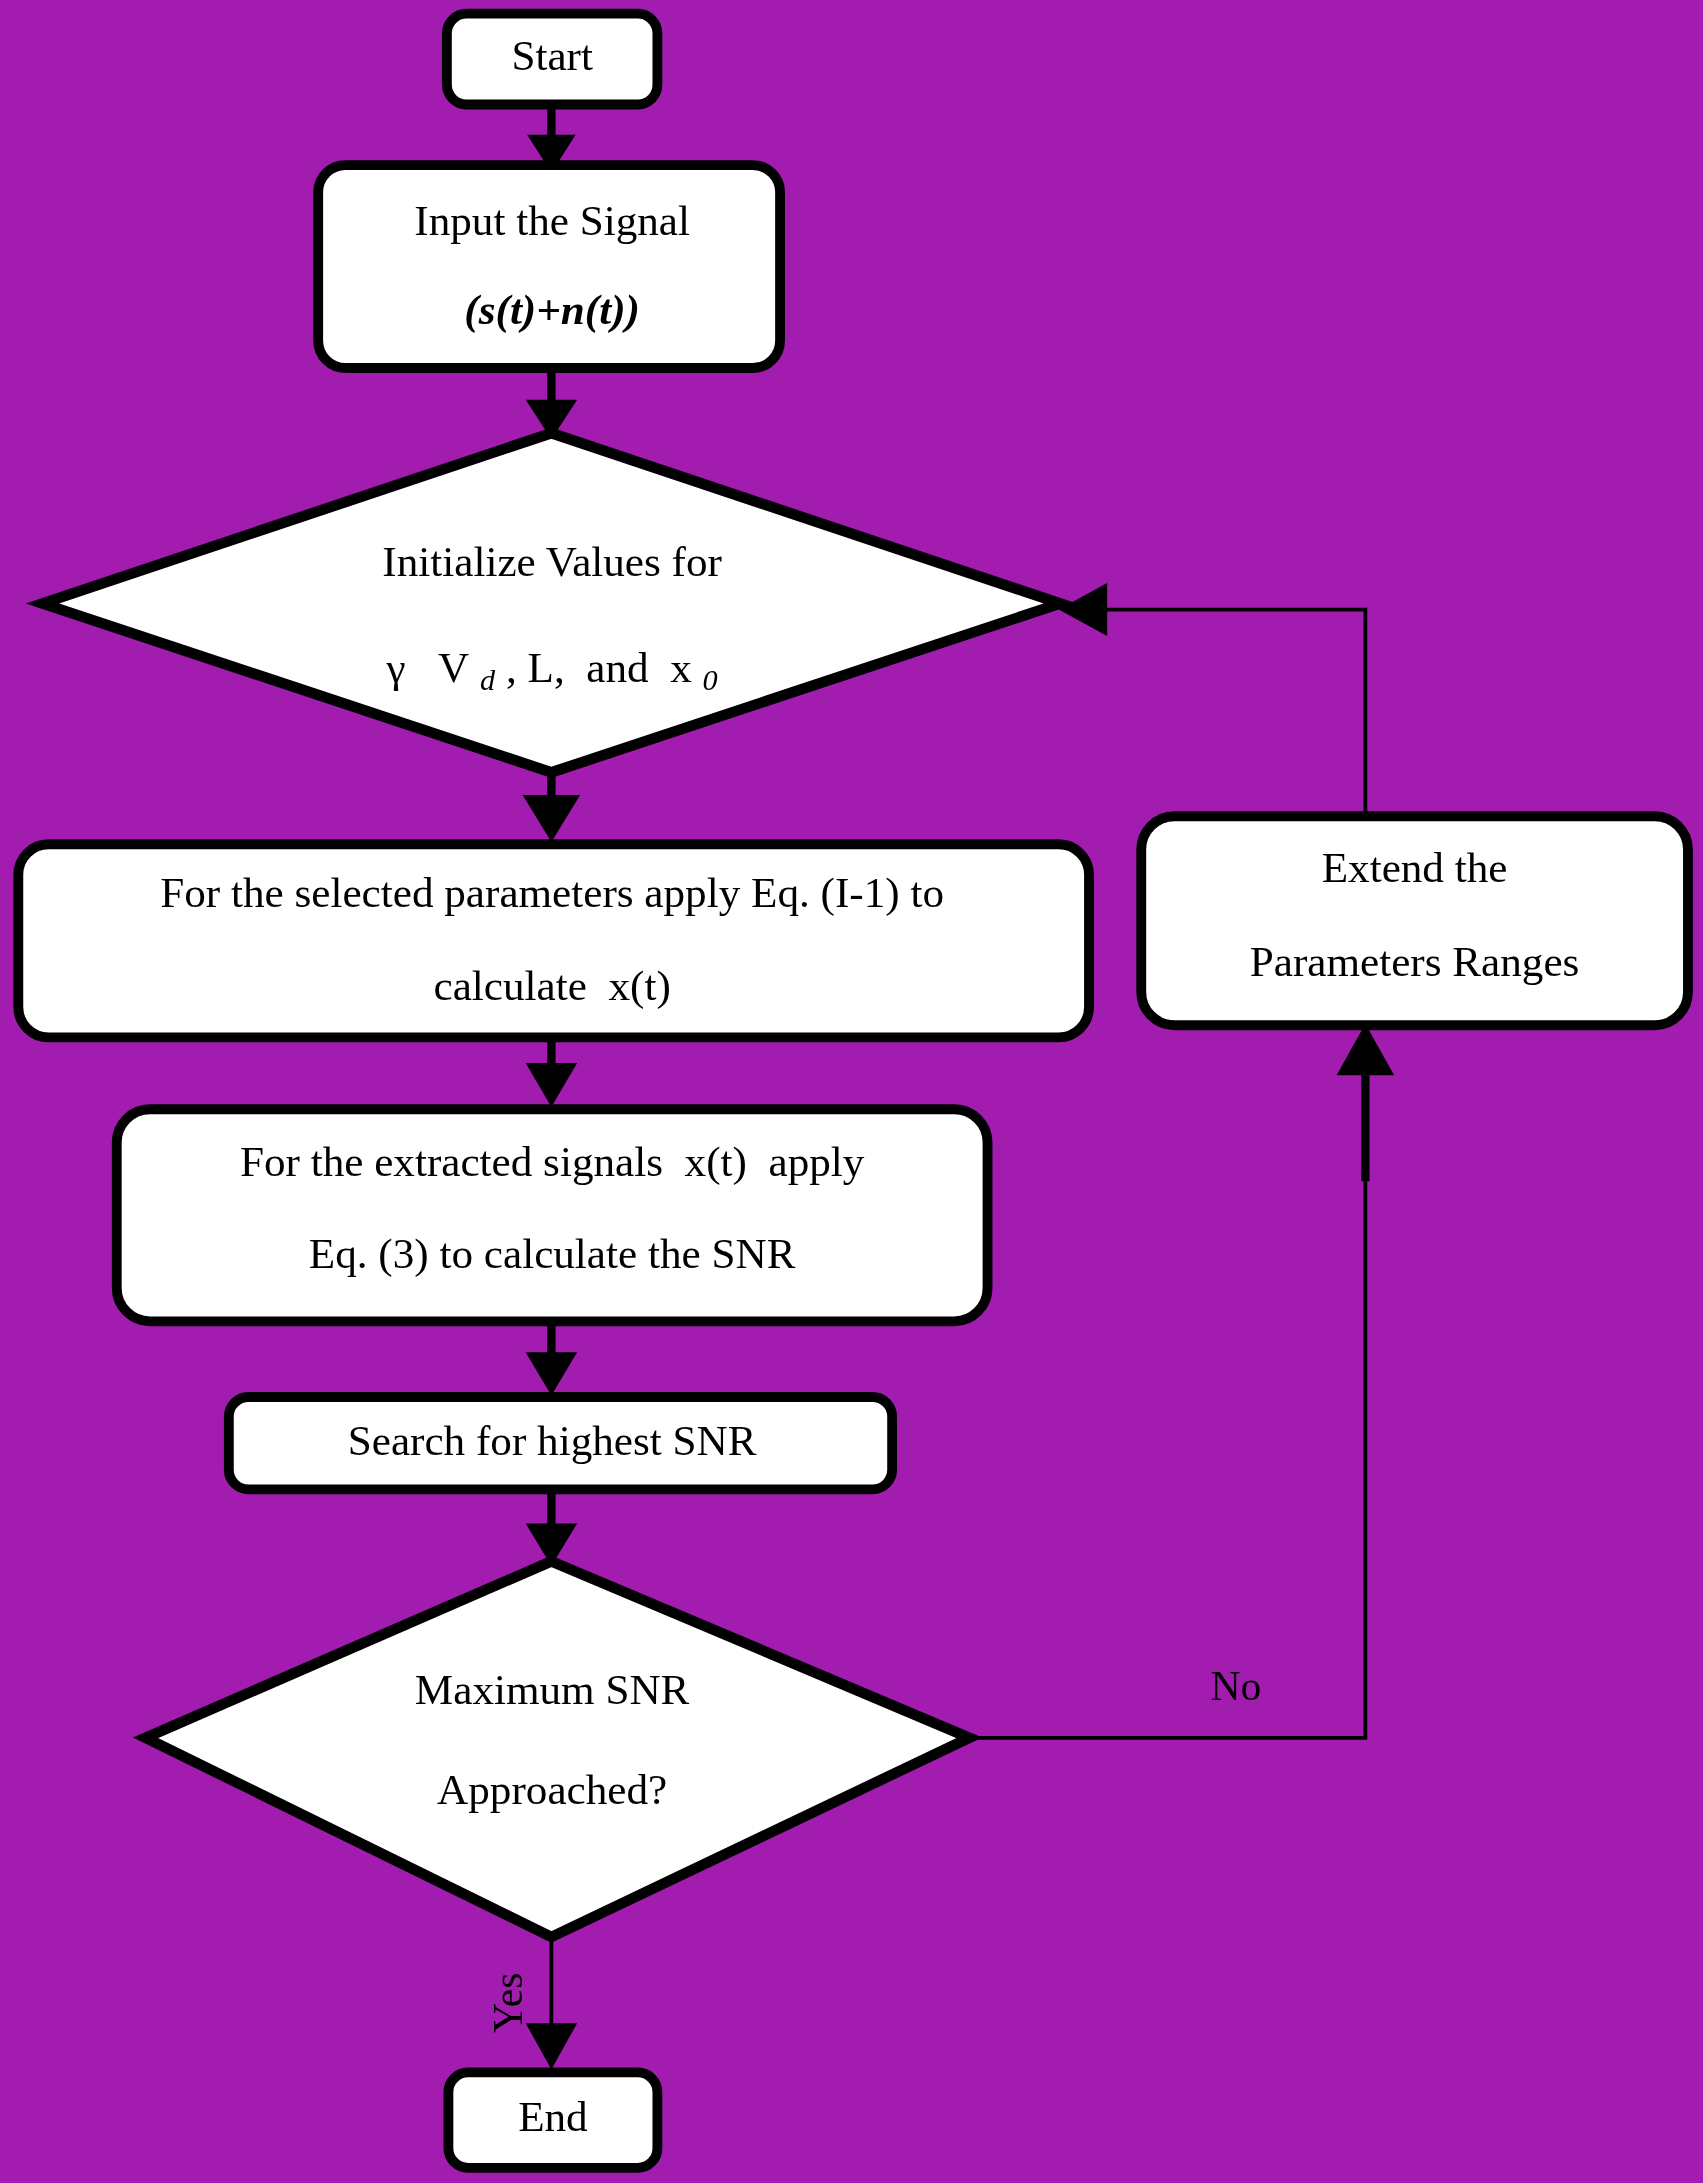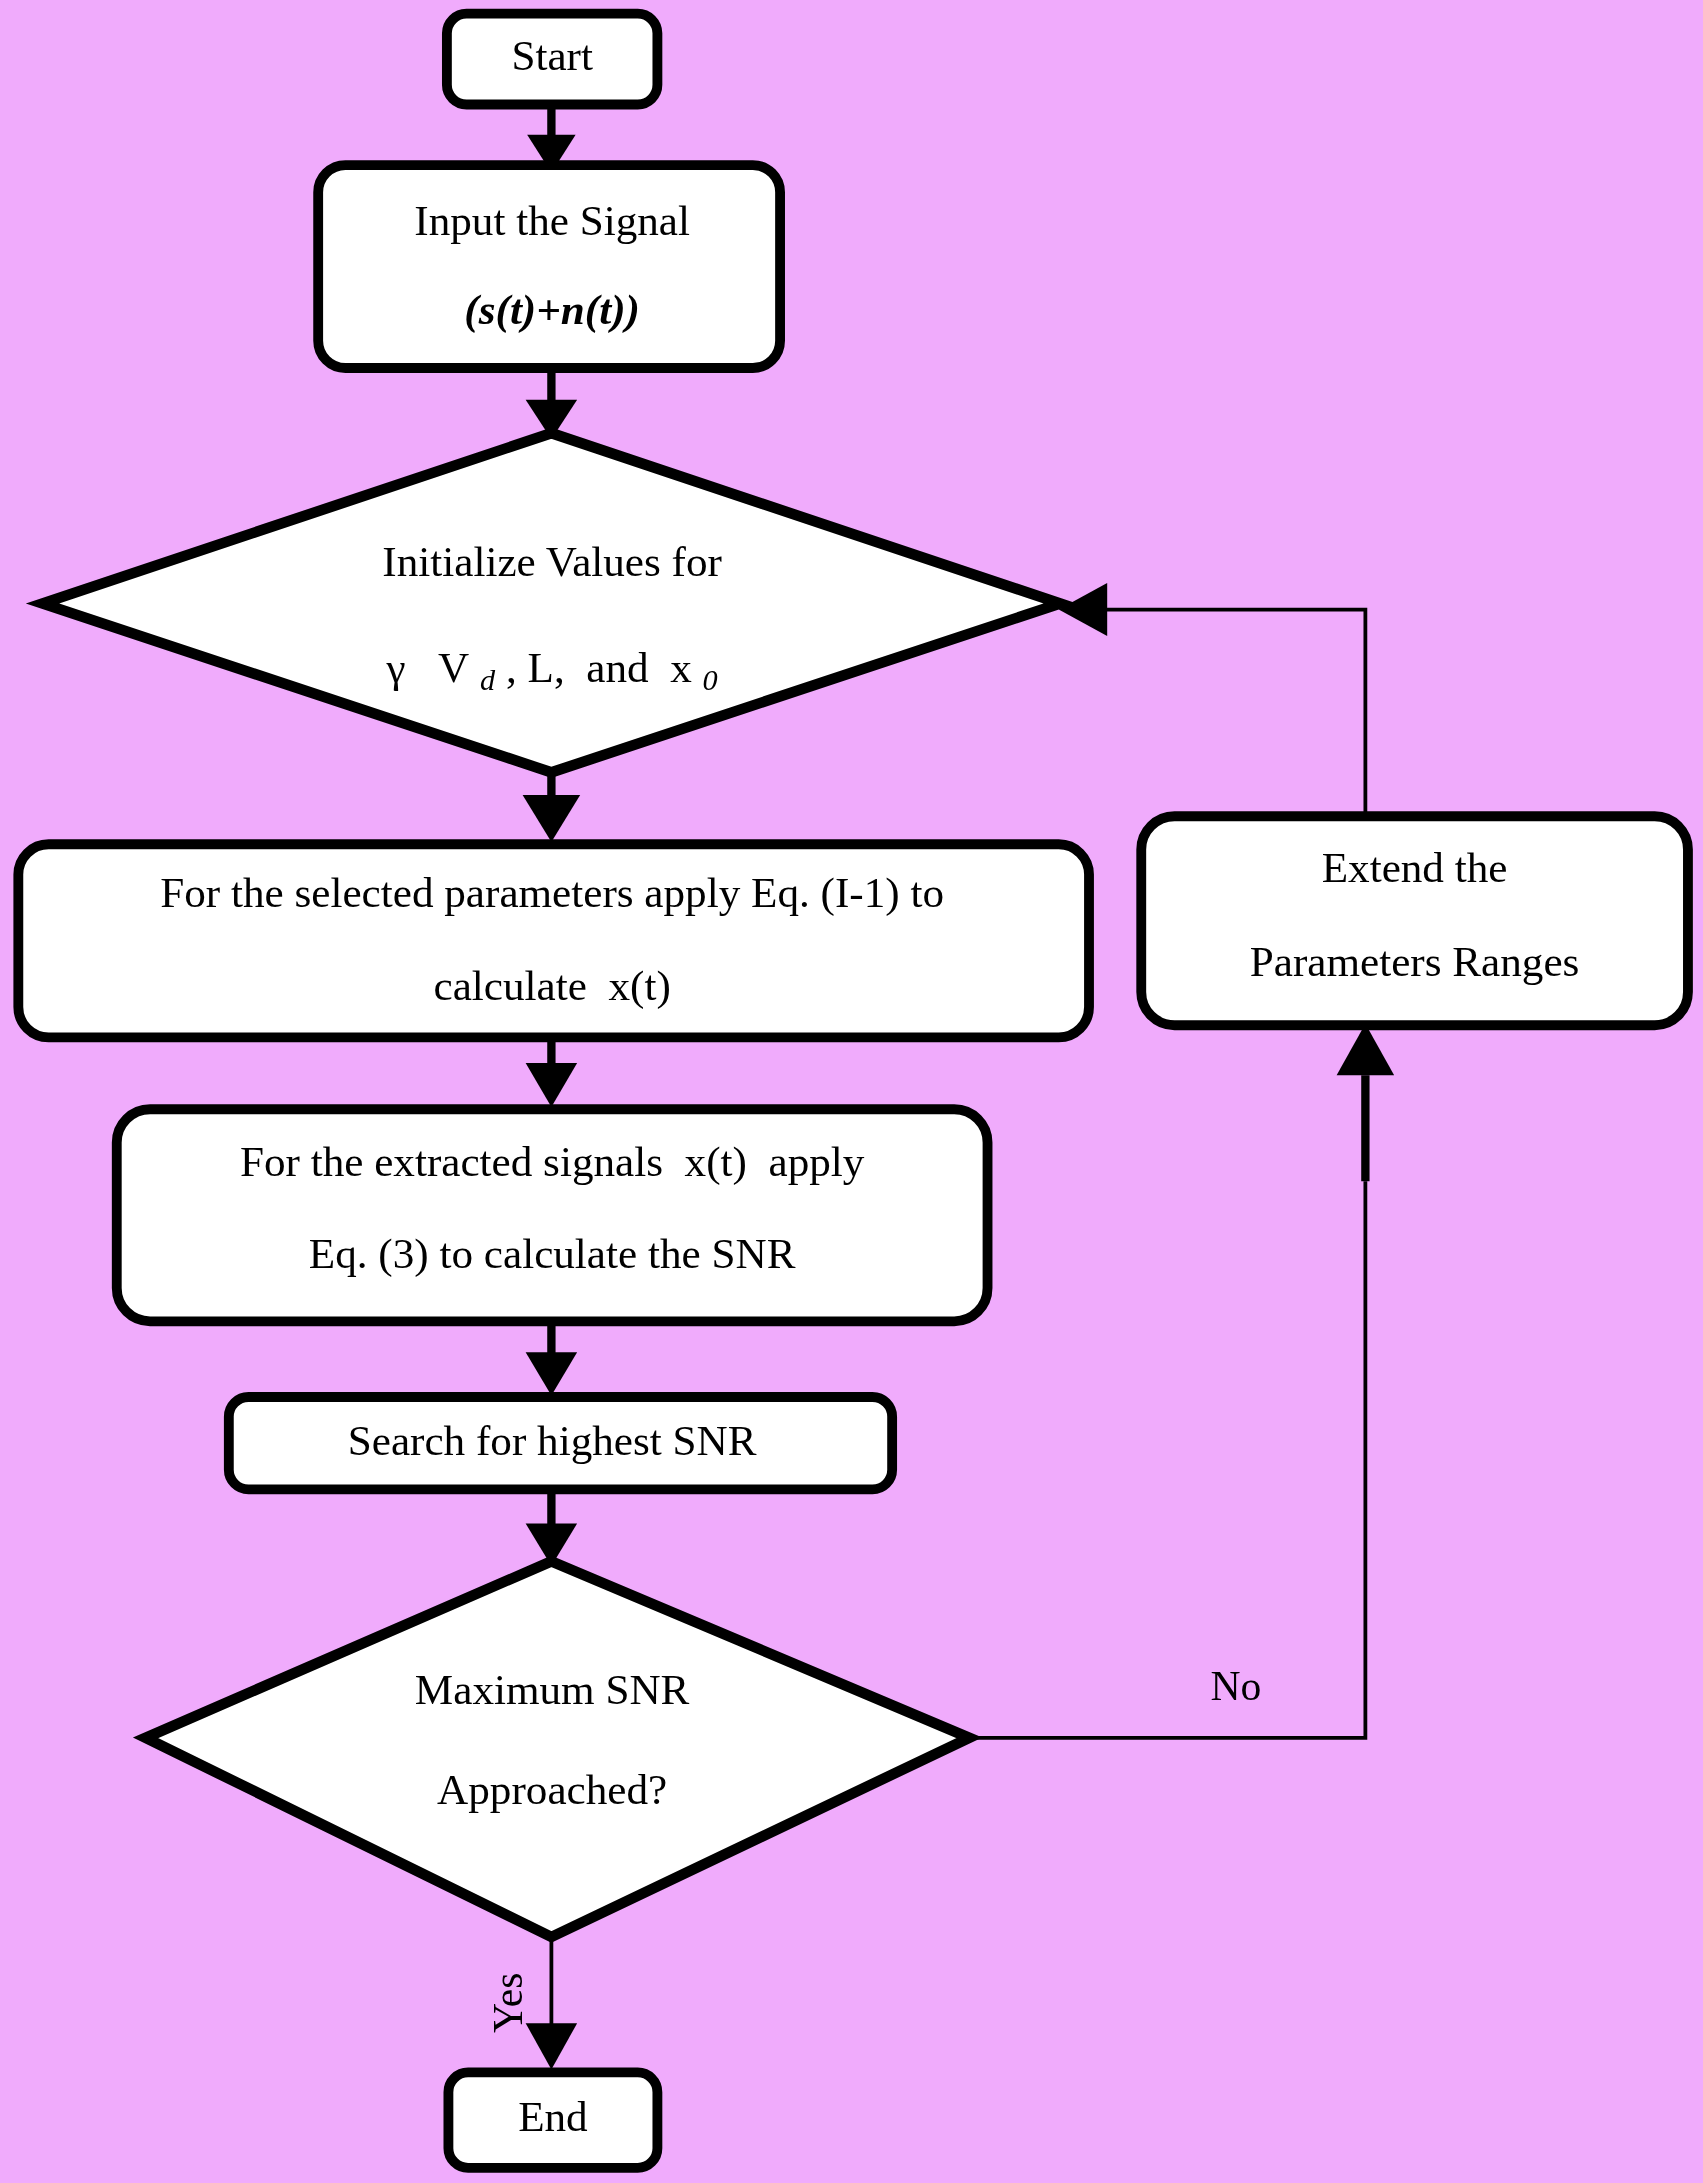--- a/index.html
+++ b/index.html
@@ -12,21 +12,21 @@
     width: 1704px;
     height: 2183px;
     font-family: "Liberation Serif", "DejaVu Serif", serif;
     color: #000000;
     overflow: hidden;
   }
   #flow-root {
     position: relative;
     width: 1704px;
     height: 2183px;
-    background: #f0abfc;
+    background: #a21caf;
   }
   svg.flow-canvas {
     position: absolute;
     top: 0;
     left: 0;
     width: 1704px;
     height: 2183px;
     display: block;
   }
   .node-shape {

